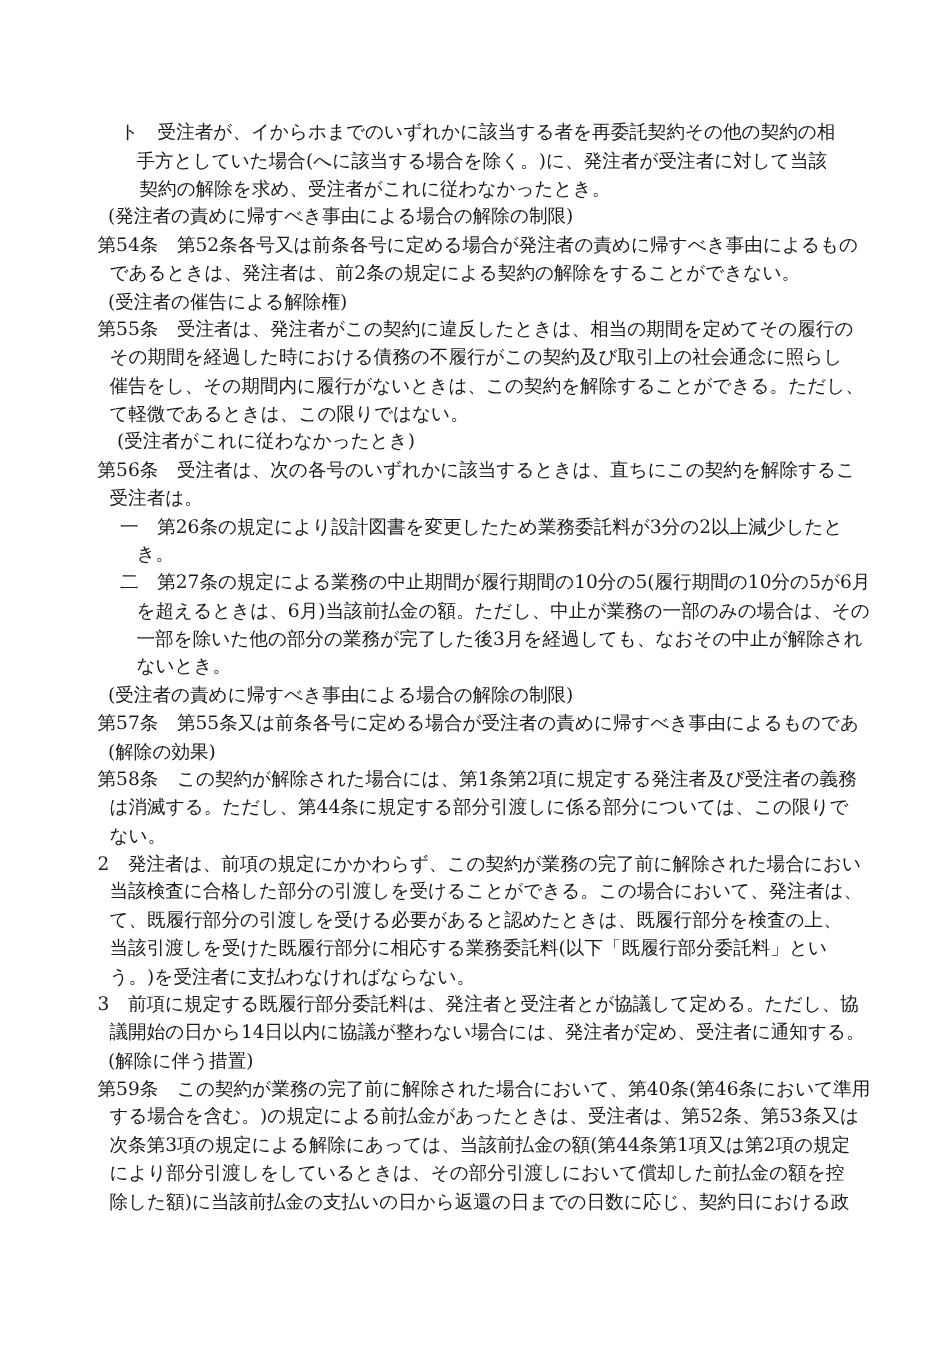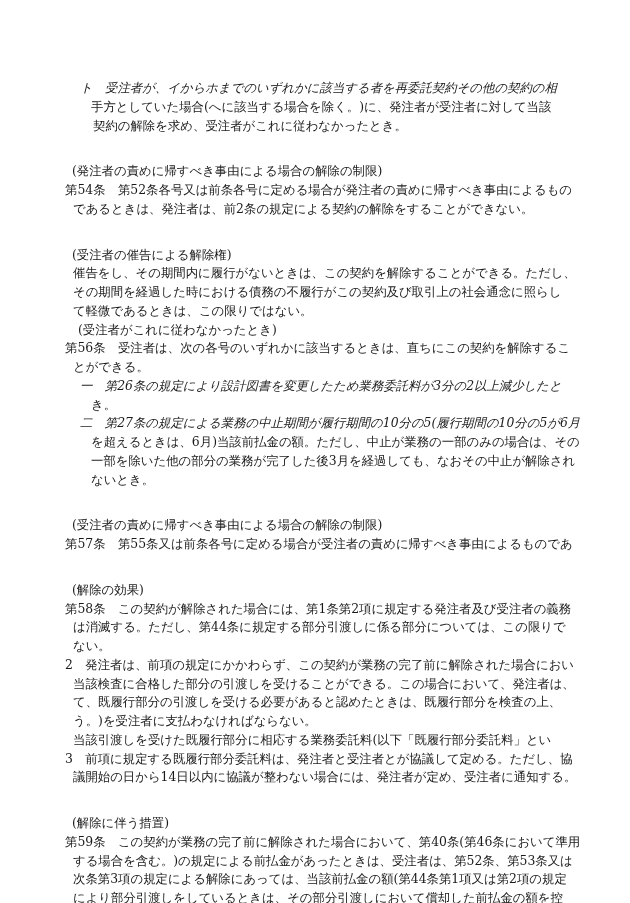--- a/index.html
+++ b/index.html
@@ -24,61 +24,62 @@
     top: 79px;
     right: 30px;
   }
   .line {
     white-space: pre;
     height: 18.75px;
   }
   
   .ind-a  { padding-left: 0; }
   .ind-b  { padding-left: 8px; }
-  .ind-c  { padding-left: 7px; margin-top: 27px; }
+  .ind-c  { padding-left: 7px; }
   .ind-c2 { padding-left: 13px; }
-  .ind-d  { padding-left: 15px; font-style: italic; }
+  .ind-d  { padding-left: 15px; }
   .ind-e  { padding-left: 26px; }
   .ind-e2 { padding-left: 28px; }
 </style>
 </head>
 <body>
 
 <div class="page">
   <div class="text-lines">
       <div class="line ind-d">ト　受注者が、イからホまでのいずれかに該当する者を再委託契約その他の契約の相</div>
       <div class="line ind-e">手方としていた場合(へに該当する場合を除く。)に、発注者が受注者に対して当該</div>
       <div class="line ind-e2">契約の解除を求め、受注者がこれに従わなかったとき。</div>
       <div class="line ind-c">(発注者の責めに帰すべき事由による場合の解除の制限)</div>
       <div class="line ind-a">第54条　第52条各号又は前条各号に定める場合が発注者の責めに帰すべき事由によるもの</div>
       <div class="line ind-b">であるときは、発注者は、前2条の規定による契約の解除をすることができない。</div>
       <div class="line ind-c">(受注者の催告による解除権)</div>
+      <div class="line ind-a">第55条　受注者は、発注者がこの契約に違反したときは、相当の期間を定めてその履行の</div>
+      <div class="line ind-b">その期間を経過した時における債務の不履行がこの契約及び取引上の社会通念に照らし</div>
       <div class="line ind-b">催告をし、その期間内に履行がないときは、この契約を解除することができる。ただし、</div>
-      <div class="line ind-b">その期間を経過した時における債務の不履行がこの契約及び取引上の社会通念に照らし</div>
       <div class="line ind-b">て軽微であるときは、この限りではない。</div>
       <div class="line ind-c2">(受注者がこれに従わなかったとき)</div>
       <div class="line ind-a">第56条　受注者は、次の各号のいずれかに該当するときは、直ちにこの契約を解除するこ</div>
-      <div class="line ind-b">とができる。</div>
+      <div class="line ind-b">受注者は。</div>
       <div class="line ind-d">一　第26条の規定により設計図書を変更したため業務委託料が3分の2以上減少したと</div>
       <div class="line ind-e">き。</div>
       <div class="line ind-d">二　第27条の規定による業務の中止期間が履行期間の10分の5(履行期間の10分の5が6月</div>
       <div class="line ind-e">を超えるときは、6月)当該前払金の額。ただし、中止が業務の一部のみの場合は、その</div>
       <div class="line ind-e">一部を除いた他の部分の業務が完了した後3月を経過しても、なおその中止が解除され</div>
       <div class="line ind-e">ないとき。</div>
       <div class="line ind-c">(受注者の責めに帰すべき事由による場合の解除の制限)</div>
       <div class="line ind-a">第57条　第55条又は前条各号に定める場合が受注者の責めに帰すべき事由によるものであ</div>
       <div class="line ind-c">(解除の効果)</div>
       <div class="line ind-a">第58条　この契約が解除された場合には、第1条第2項に規定する発注者及び受注者の義務</div>
       <div class="line ind-b">は消滅する。ただし、第44条に規定する部分引渡しに係る部分については、この限りで</div>
       <div class="line ind-b">ない。</div>
       <div class="line ind-a">2　発注者は、前項の規定にかかわらず、この契約が業務の完了前に解除された場合におい</div>
       <div class="line ind-b">当該検査に合格した部分の引渡しを受けることができる。この場合において、発注者は、</div>
       <div class="line ind-b">て、既履行部分の引渡しを受ける必要があると認めたときは、既履行部分を検査の上、</div>
+      <div class="line ind-b">当該引渡しを受けた既履行部分に相応する業務委託料(以下「既履行部分委託料」とい</div>
       <div class="line ind-b">う。)を受注者に支払わなければならない。</div>
-      <div class="line ind-b">当該引渡しを受けた既履行部分に相応する業務委託料(以下「既履行部分委託料」とい</div>
       <div class="line ind-a">3　前項に規定する既履行部分委託料は、発注者と受注者とが協議して定める。ただし、協</div>
       <div class="line ind-b">議開始の日から14日以内に協議が整わない場合には、発注者が定め、受注者に通知する。</div>
       <div class="line ind-c">(解除に伴う措置)</div>
       <div class="line ind-a">第59条　この契約が業務の完了前に解除された場合において、第40条(第46条において準用</div>
       <div class="line ind-b">する場合を含む。)の規定による前払金があったときは、受注者は、第52条、第53条又は</div>
       <div class="line ind-b">次条第3項の規定による解除にあっては、当該前払金の額(第44条第1項又は第2項の規定</div>
       <div class="line ind-b">により部分引渡しをしているときは、その部分引渡しにおいて償却した前払金の額を控</div>
       <div class="line ind-b">除した額)に当該前払金の支払いの日から返還の日までの日数に応じ、契約日における政</div>
     </div>
 </div>

